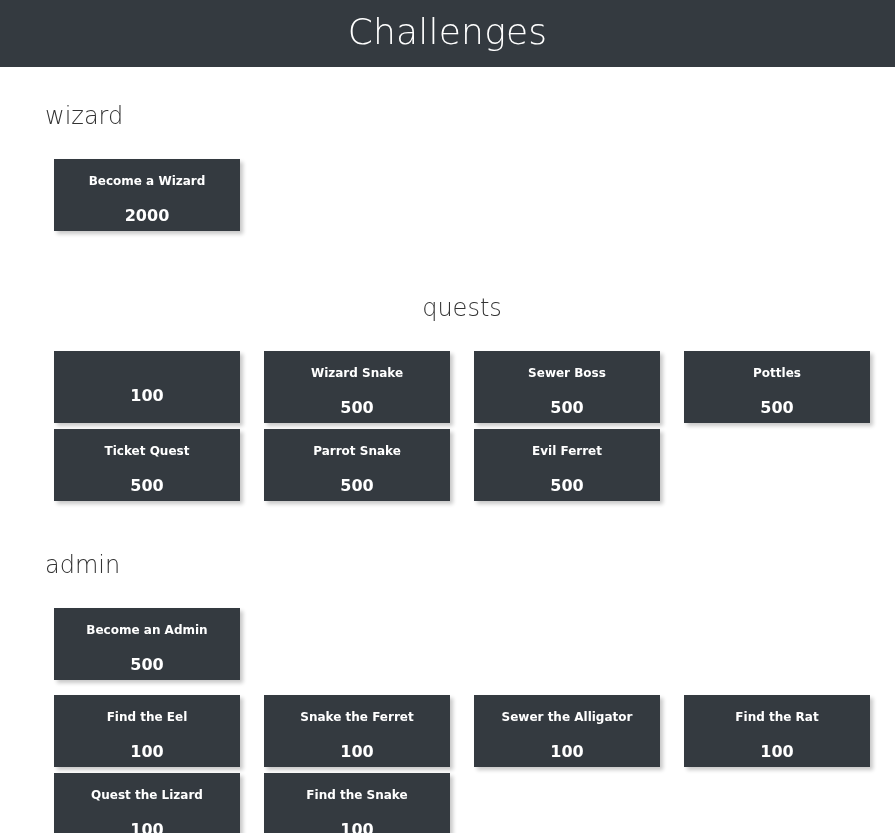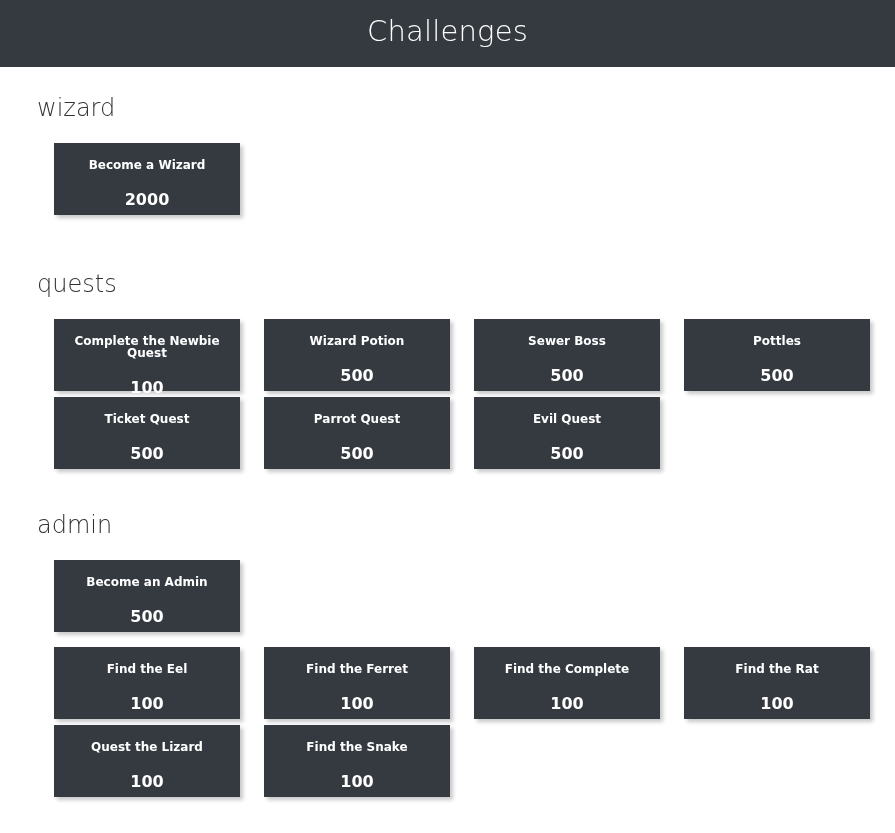--- a/index.html
+++ b/index.html
@@ -16,37 +16,37 @@
 
   .app-header {
     height: 67px;
     background: #343a40;
     display: flex;
     align-items: center;
     justify-content: center;
   }
   .app-title {
     color: #ffffff;
-    font-size: 29px;
+    font-size: 36px;
     font-weight: 300;
     letter-spacing: 0.2px;
     line-height: 1;
     margin: 8px;
     padding-bottom: 4px;
   }
 
   .content {
     padding: 0;
   }
 
   .section {
     margin: 0;
   }
   .section-heading {
-    margin: 8px;
+    margin: 16px;
     padding-left: 29px;
     font-size: 24px;
     font-weight: 300;
     color: #333333;
     line-height: 1;
   }
 
   .card-grid {
     display: grid;
     grid-template-columns: repeat(4, 186px);
@@ -82,21 +82,21 @@
     font-weight: bold;
     line-height: 1;
     text-align: center;
     margin-top: 21px;
   }
 
   
   .sec-wizard   .section-heading { padding-top: 21px; }
   .sec-wizard   .card-grid       { padding-top: 15px; }
 
-  .sec-quests   .section-heading { padding-top: 49px; }
+  .sec-quests   .section-heading { padding-top: 49px; text-align: center; }
   .sec-quests   .card-grid       { padding-top: 15px; }
 
   .sec-admin    .section-heading { padding-top: 36px; }
   .sec-admin    .card-grid       { padding-top: 15px; }
 
   .sec-explore  .section-heading { padding-top: 49px; }
   .sec-explore  .card-grid       { padding-top: 15px; }
 </style>
 </head>
 <body>
@@ -114,45 +114,44 @@
         <span class="card-title">Become a Wizard</span>
         <span class="card-value">2000</span>
       </div>
     </div>
   </section>
 
   <section class="section sec-quests">
     <h2 class="section-heading">quests</h2>
     <div class="card-grid">
       <div class="challenge-card">
-        <span class="card-title">Complete the Newbie Quest</span>
         <span class="card-value">100</span>
       </div>
       <div class="challenge-card">
-        <span class="card-title">Wizard Potion</span>
+        <span class="card-title">Wizard Snake</span>
         <span class="card-value">500</span>
       </div>
       <div class="challenge-card">
         <span class="card-title">Sewer Boss</span>
         <span class="card-value">500</span>
       </div>
       <div class="challenge-card">
         <span class="card-title">Pottles</span>
         <span class="card-value">500</span>
       </div>
       <div class="challenge-card">
         <span class="card-title">Ticket Quest</span>
         <span class="card-value">500</span>
       </div>
       <div class="challenge-card">
-        <span class="card-title">Parrot Quest</span>
+        <span class="card-title">Parrot Snake</span>
         <span class="card-value">500</span>
       </div>
       <div class="challenge-card">
-        <span class="card-title">Evil Quest</span>
+        <span class="card-title">Evil Ferret</span>
         <span class="card-value">500</span>
       </div>
     </div>
   </section>
 
   <section class="section sec-admin">
     <h2 class="section-heading">admin</h2>
     <div class="card-grid">
       <div class="challenge-card">
         <span class="card-title">Become an Admin</span>
@@ -161,25 +160,25 @@
     </div>
   </section>
 
   <section class="section sec-explore">
     <div class="card-grid">
       <div class="challenge-card">
         <span class="card-title">Find the Eel</span>
         <span class="card-value">100</span>
       </div>
       <div class="challenge-card">
-        <span class="card-title">Find the Ferret</span>
+        <span class="card-title">Snake the Ferret</span>
         <span class="card-value">100</span>
       </div>
       <div class="challenge-card">
-        <span class="card-title">Find the Complete</span>
+        <span class="card-title">Sewer the Alligator</span>
         <span class="card-value">100</span>
       </div>
       <div class="challenge-card">
         <span class="card-title">Find the Rat</span>
         <span class="card-value">100</span>
       </div>
       <div class="challenge-card">
         <span class="card-title">Quest the Lizard</span>
         <span class="card-value">100</span>
       </div>

